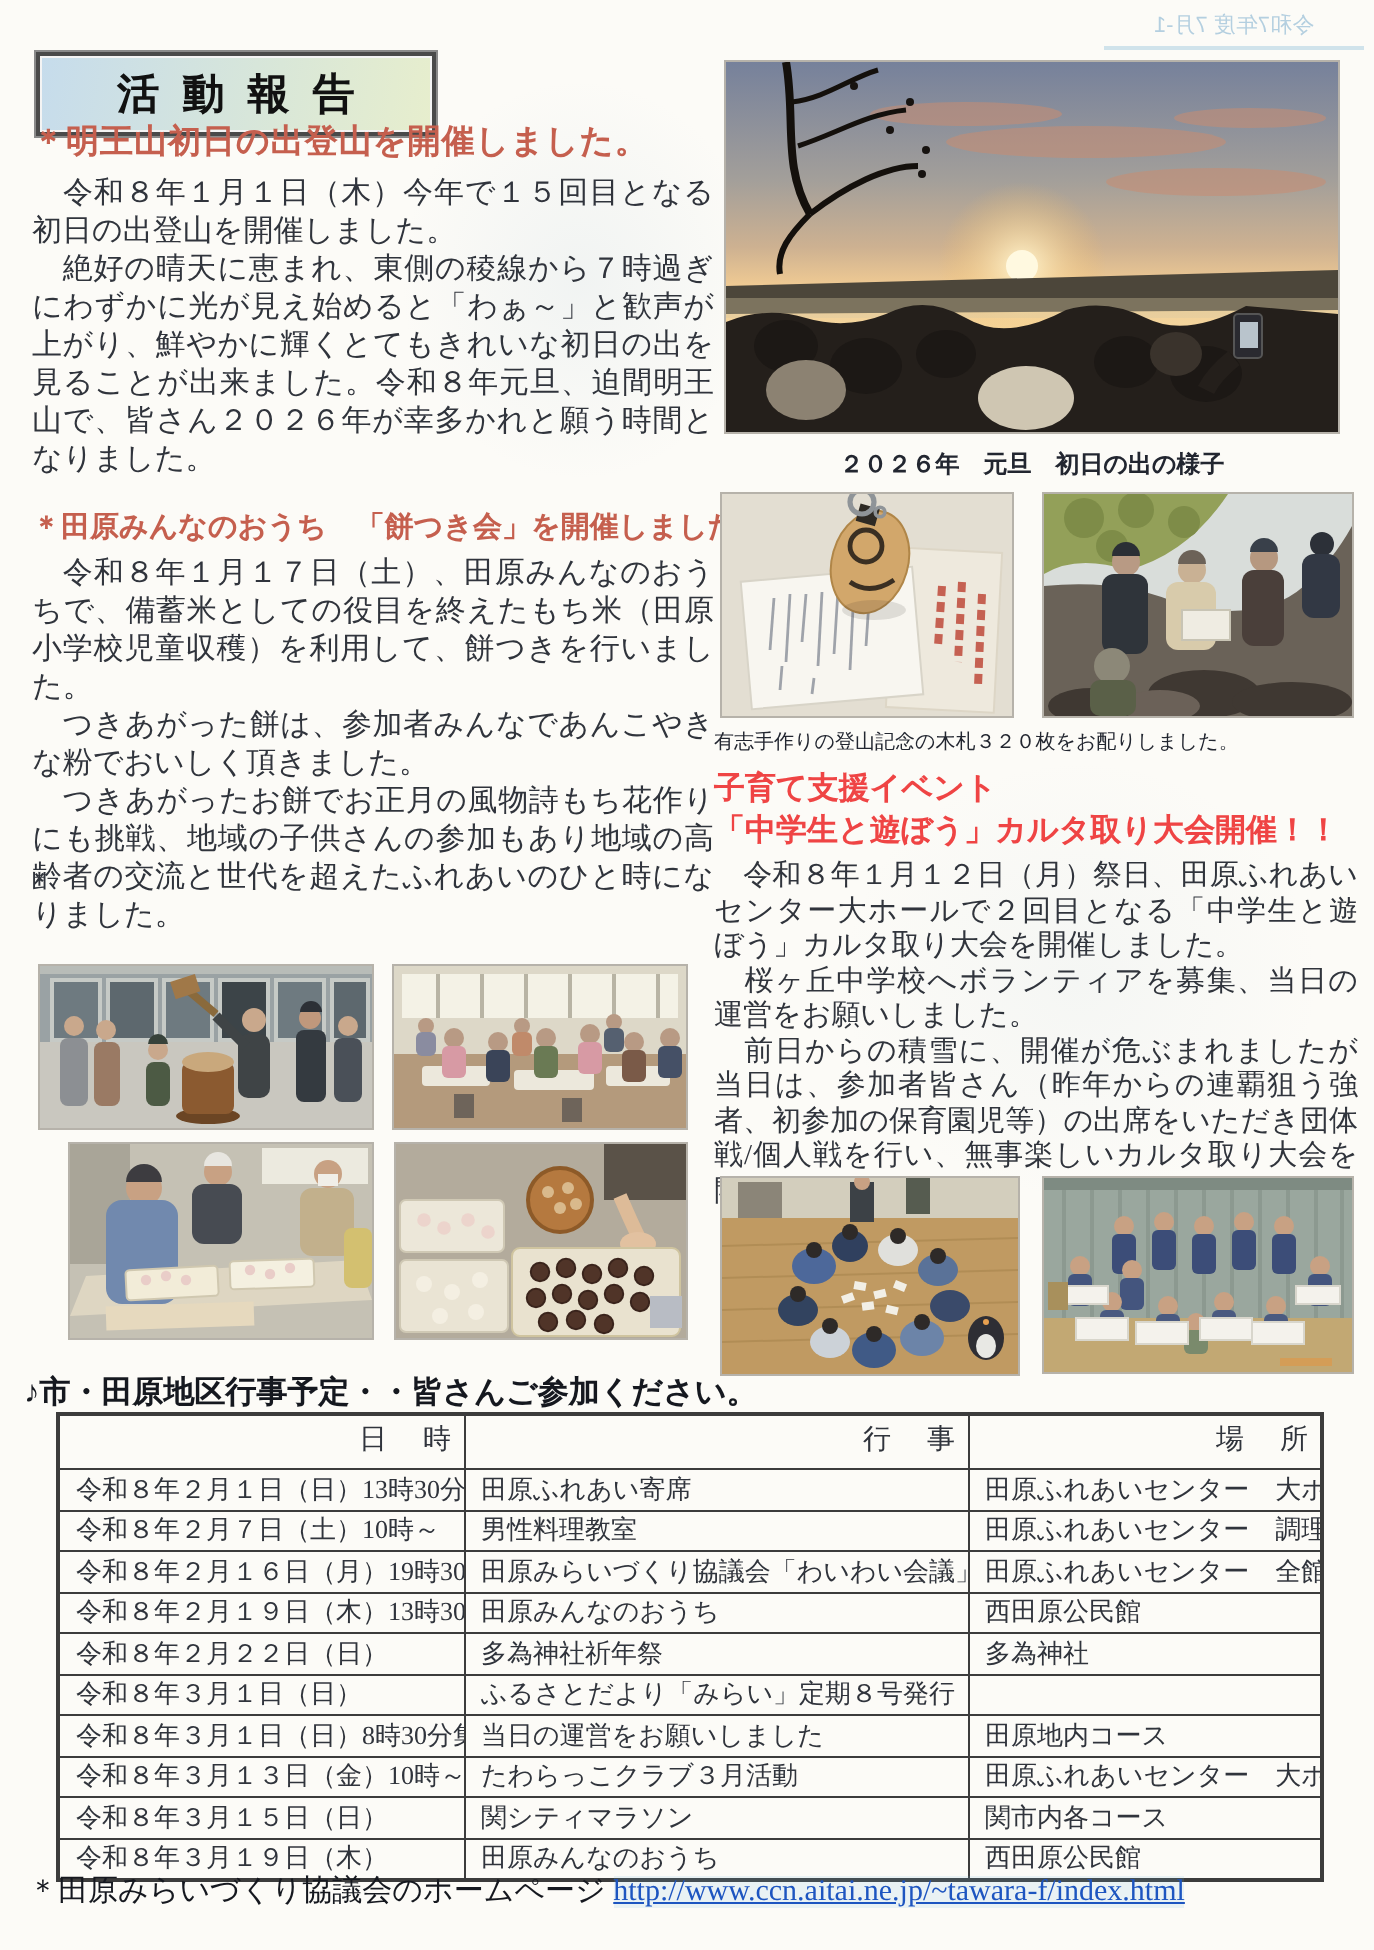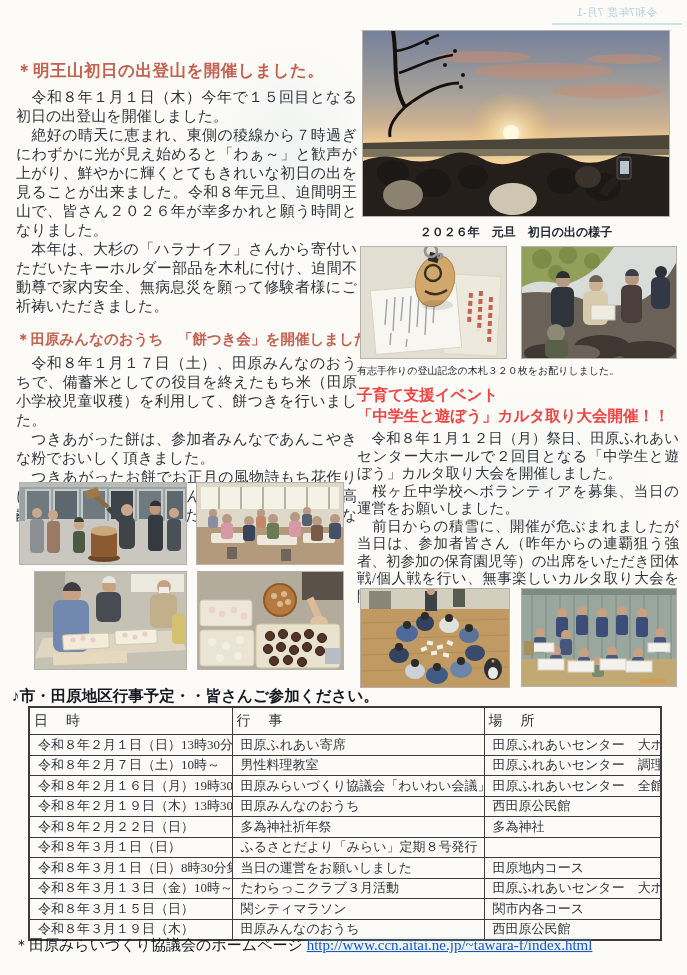--- a/index.html
+++ b/index.html
@@ -21,47 +21,49 @@
   .cap1{font-size:12px;font-weight:bold;text-align:center;color:#222630;}
   .cap2{font-size:10px;color:#222630;white-space:nowrap;}
   .khead{font-size:15.5px;font-weight:bold;color:#ef4444;line-height:21px;white-space:nowrap;}
   .photo{position:absolute;border:1px solid #b6b2aa;box-sizing:border-box;background:#ddd;overflow:hidden;}
   .photo svg{display:block;}
   
   .sched-title{font-size:15.5px;font-weight:bold;color:#15181f;}
   table.sched{border-collapse:collapse;table-layout:fixed;width:632px;border:2px solid #3c3c3c;}
   table.sched th,table.sched td{border:1px solid #3c3c3c;font-weight:normal;
         font-size:13px;line-height:1.1;padding:2px 4px 2px 8px;overflow:hidden;white-space:nowrap;}
-  table.sched th{height:22px;text-align:left;font-size:14px;letter-spacing:2px;padding-left:4px;margin-top:39px;}
+  table.sched th{height:22px;text-align:right;font-size:14px;letter-spacing:2px;padding-left:4px;margin-top:39px;}
   table.sched td{height:15.5px;}
   td.ev,td.pl{padding-left:12px;}
   .footer{font-size:15px;color:#15181f;white-space:nowrap;}
   .link{color:#1d55c0;text-decoration:underline;background:rgba(120,190,230,.14);cursor:pointer;}
   
   .ghost-tr{left:552px;top:5px;width:130px;text-align:center;color:#8fb9d4;opacity:.65;
         font-family:"Liberation Sans",sans-serif;font-size:11px;transform:scaleX(-1);
         border-bottom:2px solid #b9d7e6;padding-bottom:3px;}
   .smudge{pointer-events:none;}
 </style>
 </head>
 <body>
 
 <div class="page">
 
   <div class="abs ghost-tr">令和7年度 7月-1</div>
   <div class="abs smudge" style="left:200px;top:40px;width:180px;height:200px;background:radial-gradient(closest-side,rgba(160,190,210,.12),transparent);"></div>
   <div class="abs smudge" style="left:420px;top:380px;width:240px;height:220px;background:radial-gradient(closest-side,rgba(160,190,210,.08),transparent);"></div>
 
+  <div class="abs hbox">
+    <span>活動報告</span>
+  </div>
 
   <div class="abs" style="left:16px;top:60px;width:341px;">
     <div class="red h1">＊明王山初日の出登山を開催しました。</div>
     <div style="height:6px"></div>
     <p class="body">　令和８年１月１日（木）今年で１５回目となる初日の出登山を開催しました。</p>
     <p class="body">　絶好の晴天に恵まれ、東側の稜線から７時過ぎにわずかに光が見え始めると「わぁ～」と歓声が上がり、鮮やかに輝くとてもきれいな初日の出を見ることが出来ました。令和８年元旦、迫間明王山で、皆さん２０２６年が幸多かれと願う時間となりました。</p>
-    <p class="body">　本年は、大杉の「ハラナイフ」さんから寄付いただいたキーホルダー部品を木札に付け、迫間不動尊で家内安全、無病息災を願って修験者様にご祈祷いただきました。</p>
     <div style="height:14px"></div>
     <div class="red h2">＊田原みんなのおうち　「餅つき会」を開催しました。</div>
     <div style="height:5px"></div>
     <p class="body">　令和８年１月１７日（土）、田原みんなのおうちで、備蓄米としての役目を終えたもち米（田原小学校児童収穫）を利用して、餅つきを行いました。</p>
     <p class="body">　つきあがった餅は、参加者みんなであんこやきな粉でおいしく頂きました。</p>
     <p class="body">　つきあがったお餅でお正月の風物詩もち花作りにも挑戦、地域の子供さんの参加もあり地域の高齢者の交流と世代を超えたふれあいのひと時になりました。</p>
   </div>
 
   <div class="photo" style="left:19px;top:482px;width:168px;height:83px;">
     <svg width="166" height="81" viewBox="0 0 166 81">

